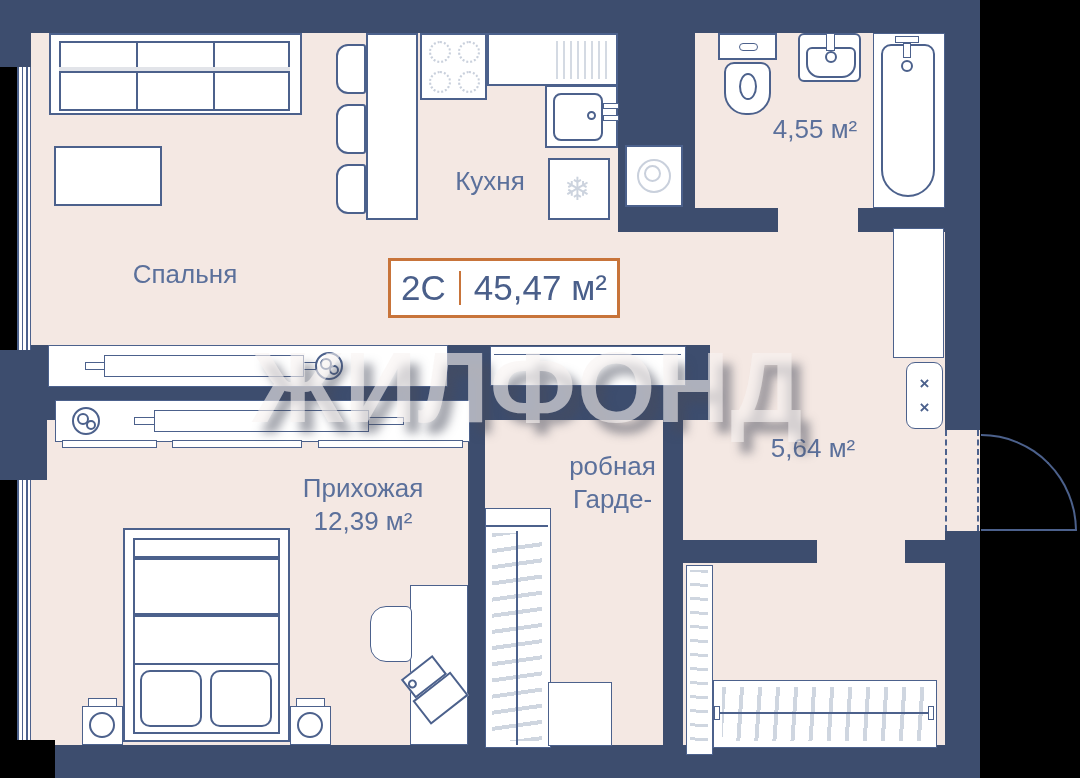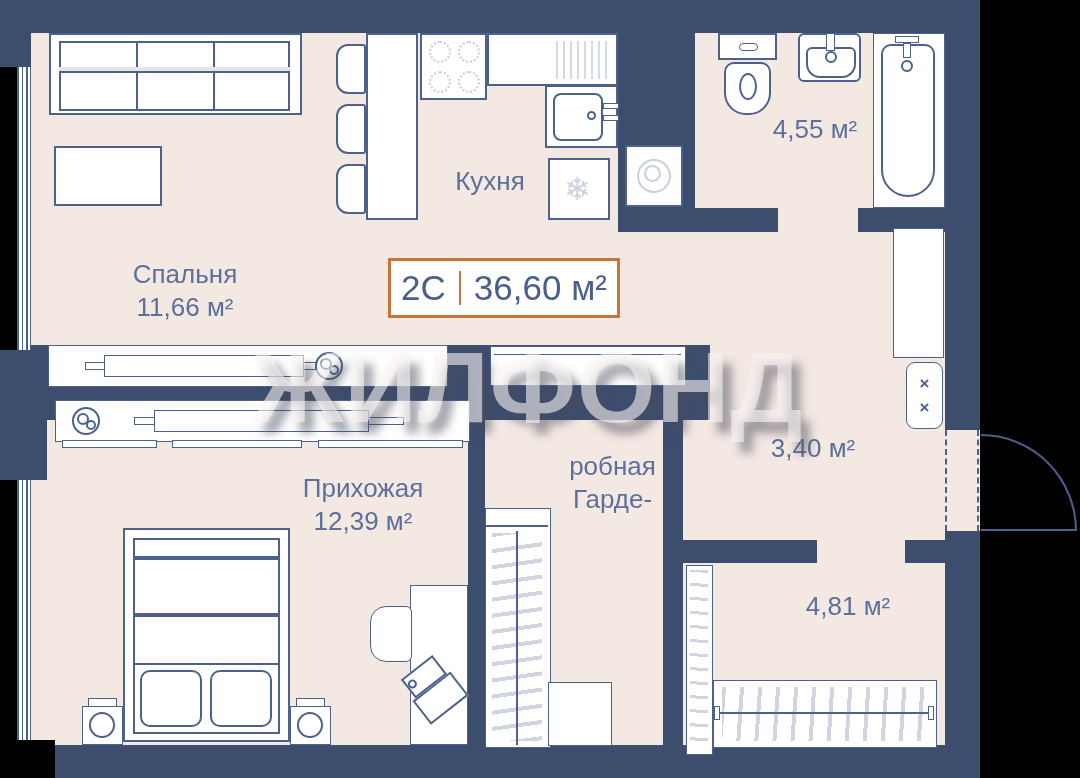--- a/index.html
+++ b/index.html
@@ -197,44 +197,42 @@
   </div>
   <div class="fur" style="left:713px;top:680px;width:224px;height:68px;border-width:1.5px;">
     <div class="in rackV" style="left:8px;top:6px;width:206px;height:54px;"></div>
     <div class="navyline" style="left:4px;top:31px;width:214px;height:2px;"></div>
     <div class="in" style="left:0px;top:25px;width:6px;height:14px;border:1.5px solid #4c618c;background:#fff;"></div>
     <div class="in" style="left:214px;top:25px;width:6px;height:14px;border:1.5px solid #4c618c;background:#fff;"></div>
   </div>
 
   <div class="lbl" style="left:80px;top:258px;width:210px;">
     <div>Спальня</div>
-    <div>11,66 м²</div>
   </div>
   <div class="lbl" style="left:400px;top:165px;width:180px;">
     <div>Кухня</div>
   </div>
   <div class="lbl" style="left:740px;top:113px;width:150px;">
     <div>4,55 м²</div>
   </div>
   <div class="lbl" style="left:718px;top:432px;width:190px;">
-    <div>3,40 м²</div>
+    <div>5,64 м²</div>
   </div>
   <div class="lbl" style="left:545px;top:450px;width:135px;">
     <div>робная</div>
     <div>Гарде-</div>
   </div>
   <div class="lbl" style="left:278px;top:472px;width:170px;">
     <div>Прихожая</div>
     <div>12,39 м²</div>
   </div>
   <div class="lbl" style="left:738px;top:590px;width:220px;">
-    <div>4,81 м²</div>
   </div>
 
   <div id="watermark">ЖИЛФОНД</div>
 
   <div id="badge">
     <span>2С</span>
     <span class="sep"></span>
-    <span>36,60 м²</span>
+    <span>45,47 м²</span>
   </div>
 
 </div>
 
 </body></html>

